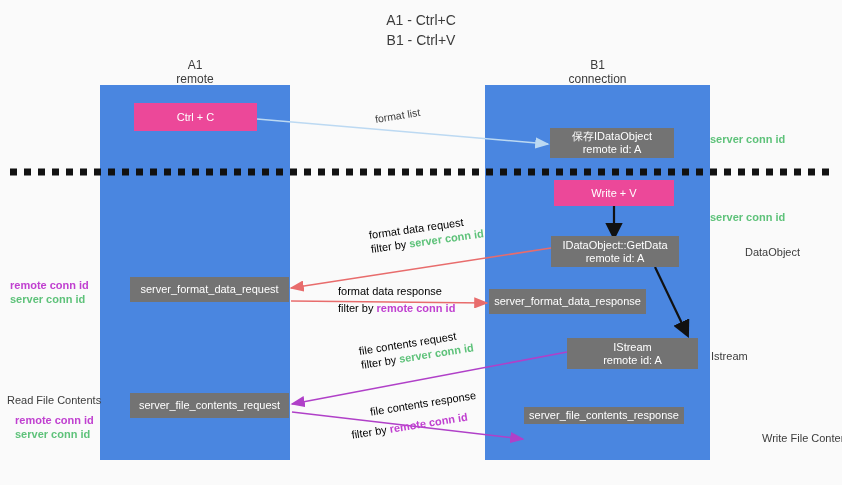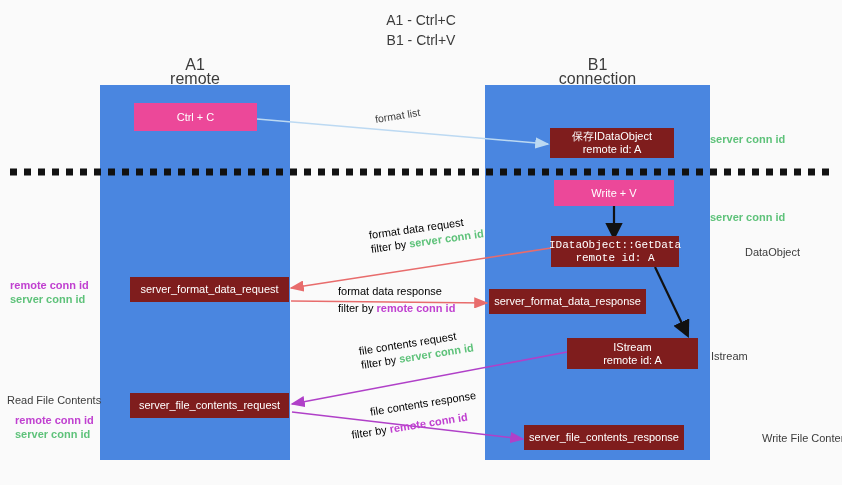--- a/index.html
+++ b/index.html
@@ -19,21 +19,21 @@
     position: absolute;
     background: #4a86e0;
   }
   .lane-a { left: 100px; top: 85px; width: 190px; height: 375px; }
   .lane-b { left: 485px; top: 85px; width: 225px; height: 375px; }
 
   .lane-title {
     position: absolute;
     text-align: center;
     color: #3c3c3c;
-    font-size: 16px;
+    font-size: 12px;
     line-height: 14px;
   }
   .lane-title .t1 { display:block; }
   .lane-title .t2 { display:block; }
 
   .title-block {
     position: absolute;
     left: 0;
     top: 10px;
     width: 842px;
@@ -49,21 +49,21 @@
     box-sizing: border-box;
     display: flex;
     flex-direction: column;
     align-items: center;
     justify-content: center;
     color: #ffffff;
     font-size: 11px;
     line-height: 13px;
     text-align: center;
   }
-  .node.orange { background: #7f1d1d; }
+  .node.orange { background: #737373; }
   .node.green  { background: #ec4899; }
   .node .l2 { display: block; }
 
   .side-label {
     position: absolute;
     font-size: 11px;
     line-height: 14px;
     color: #3c3c3c;
     white-space: nowrap;
   }
@@ -148,21 +148,21 @@
 
   <div class="node orange" style="left:550px; top:128px; width:124px; height:30px;">
     <span>保存IDataObject</span>
     <span class="l2">remote id: A</span>
   </div>
 
   <div class="node green" style="left:554px; top:180px; width:120px; height:26px;">
     <span>Write + V</span>
   </div>
 
-  <div class="node orange" style="left:551px; top:236px; width:128px; height:31px;font-family:Liberation Mono, monospace;">
+  <div class="node orange" style="left:551px; top:236px; width:128px; height:31px;">
     <span>IDataObject::GetData</span>
     <span class="l2">remote id: A</span>
   </div>
 
   <div class="node orange" style="left:567px; top:338px; width:131px; height:31px;">
     <span>IStream</span>
     <span class="l2">remote id: A</span>
   </div>
 
   <div class="node orange" style="left:489px; top:289px; width:157px; height:25px;">
@@ -170,21 +170,21 @@
   </div>
 
   <div class="node orange" style="left:130px; top:277px; width:159px; height:25px;">
     <span>server_format_data_request</span>
   </div>
 
   <div class="node orange" style="left:130px; top:393px; width:159px; height:25px;">
     <span>server_file_contents_request</span>
   </div>
 
-  <div class="node orange" style="left:524px; top:425px; width:160px; height:25px;">
+  <div class="node orange" style="left:524px; top:407px; width:160px; height:17px;">
     <span>server_file_contents_response</span>
   </div>
 
   <div class="edge-label rot-up" style="left:375px; top:112px;">
     <span>format list</span>
   </div>
 
   <div class="note-stack rot-up2" style="left:370px; top:228px; transform:rotate(-8deg); transform-origin:left center;">
     <div>format data request</div>
     <div>

